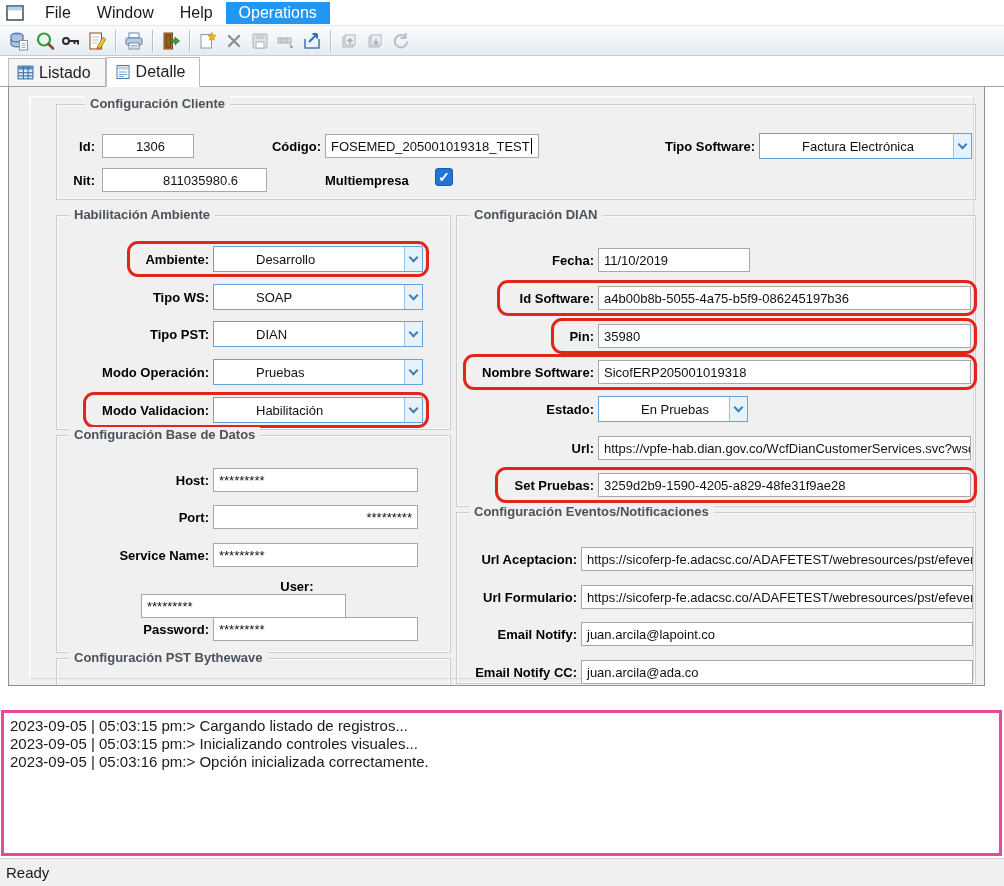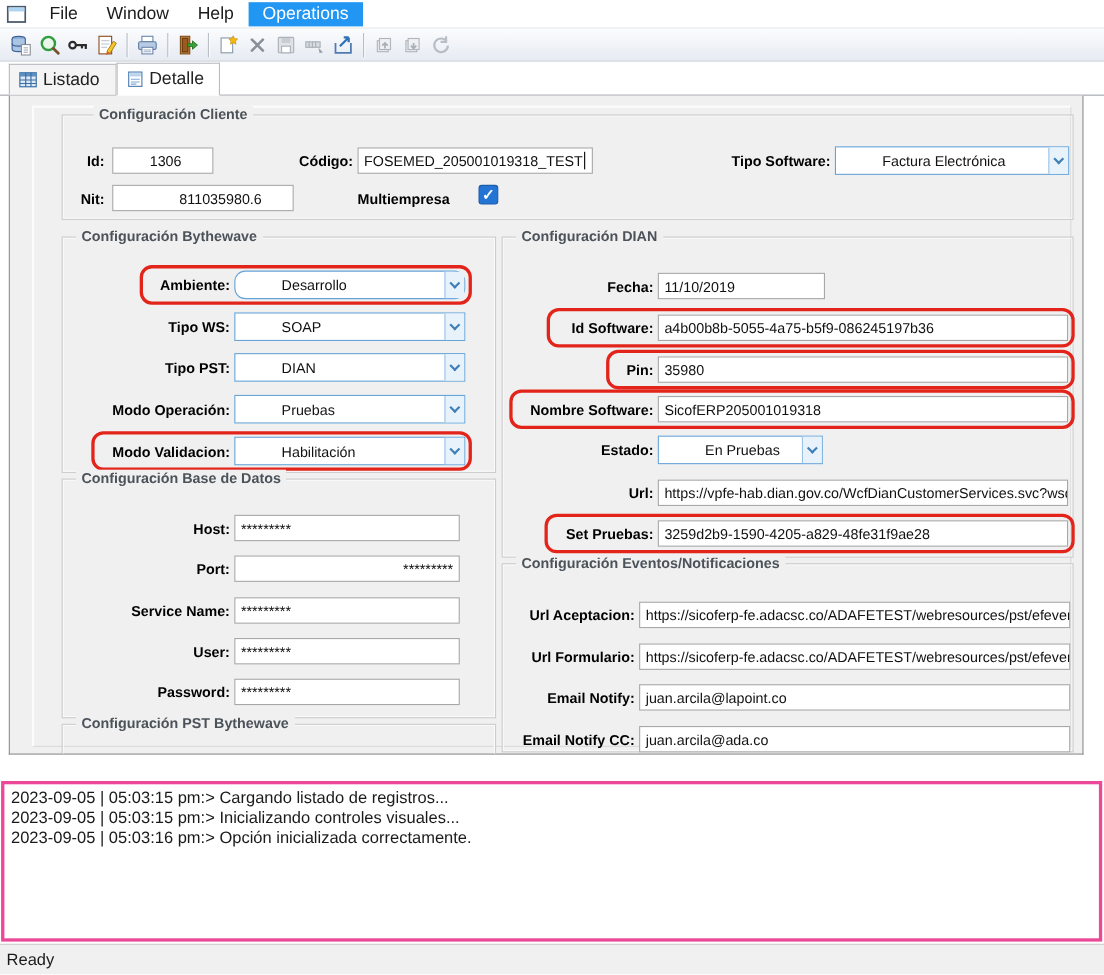--- a/index.html
+++ b/index.html
@@ -256,25 +256,25 @@
       <div class="absfield tf num" style="left:45px; top:63px; width:165px;">
           <span>811035980.6</span>
         </div>
       <span class="abslabel" style="left:268px; top:68px;">Multiempresa</span>
       <div class="absfield checkbox" style="left:378px; top:63px;">
           <span>✓</span>
         </div>
     </div>
 
     <div class="fieldset" style="left:47px; top:128px; width:395px; height:215px;">
-      <span class="legend" style="left:12px;">Configuración Bythewave</span>
+      <span class="legend" style="left:12px;">Habilitación Ambiente</span>
       <div class="frow" style="left:12px; top:30px; width:354px; --rl:58px;">
         <span class="flabel" style="width:140px;">Ambiente:</span>
           <span class="gap"></span>
-        <div class="dd" style="width:210px;border-radius:10px;">
+        <div class="dd" style="width:210px;">
             <span class="dd-text">Desarrollo</span>
             <span class="dd-btn">
               <i class="chev"></i>
             </span>
           </div>
         <div class="ring"></div>
       </div>
       <div class="frow" style="left:12px; top:68px; width:354px;">
         <span class="flabel" style="width:140px;">Tipo WS:</span>
           <span class="gap"></span>
@@ -394,21 +394,21 @@
             <span>*********</span>
           </div>
       </div>
       <div class="frow" style="left:12px; top:106px; width:349px;">
         <span class="flabel" style="width:140px;">Service Name:</span>
           <span class="gap"></span>
         <div class="tf" style="width:205px;">
             <span>*********</span>
           </div>
       </div>
-      <div class="frow" style="left:12px; top:143px; width:349px;">
+      <div class="frow" style="left:12px; top:143px; width:349px;flex-direction:column;">
         <span class="flabel" style="width:140px;">User:</span>
           <span class="gap"></span>
         <div class="tf" style="width:205px;">
             <span>*********</span>
           </div>
       </div>
       <div class="frow" style="left:12px; top:180px; width:349px;">
         <span class="flabel" style="width:140px;">Password:</span>
           <span class="gap"></span>
         <div class="tf" style="width:205px;">

